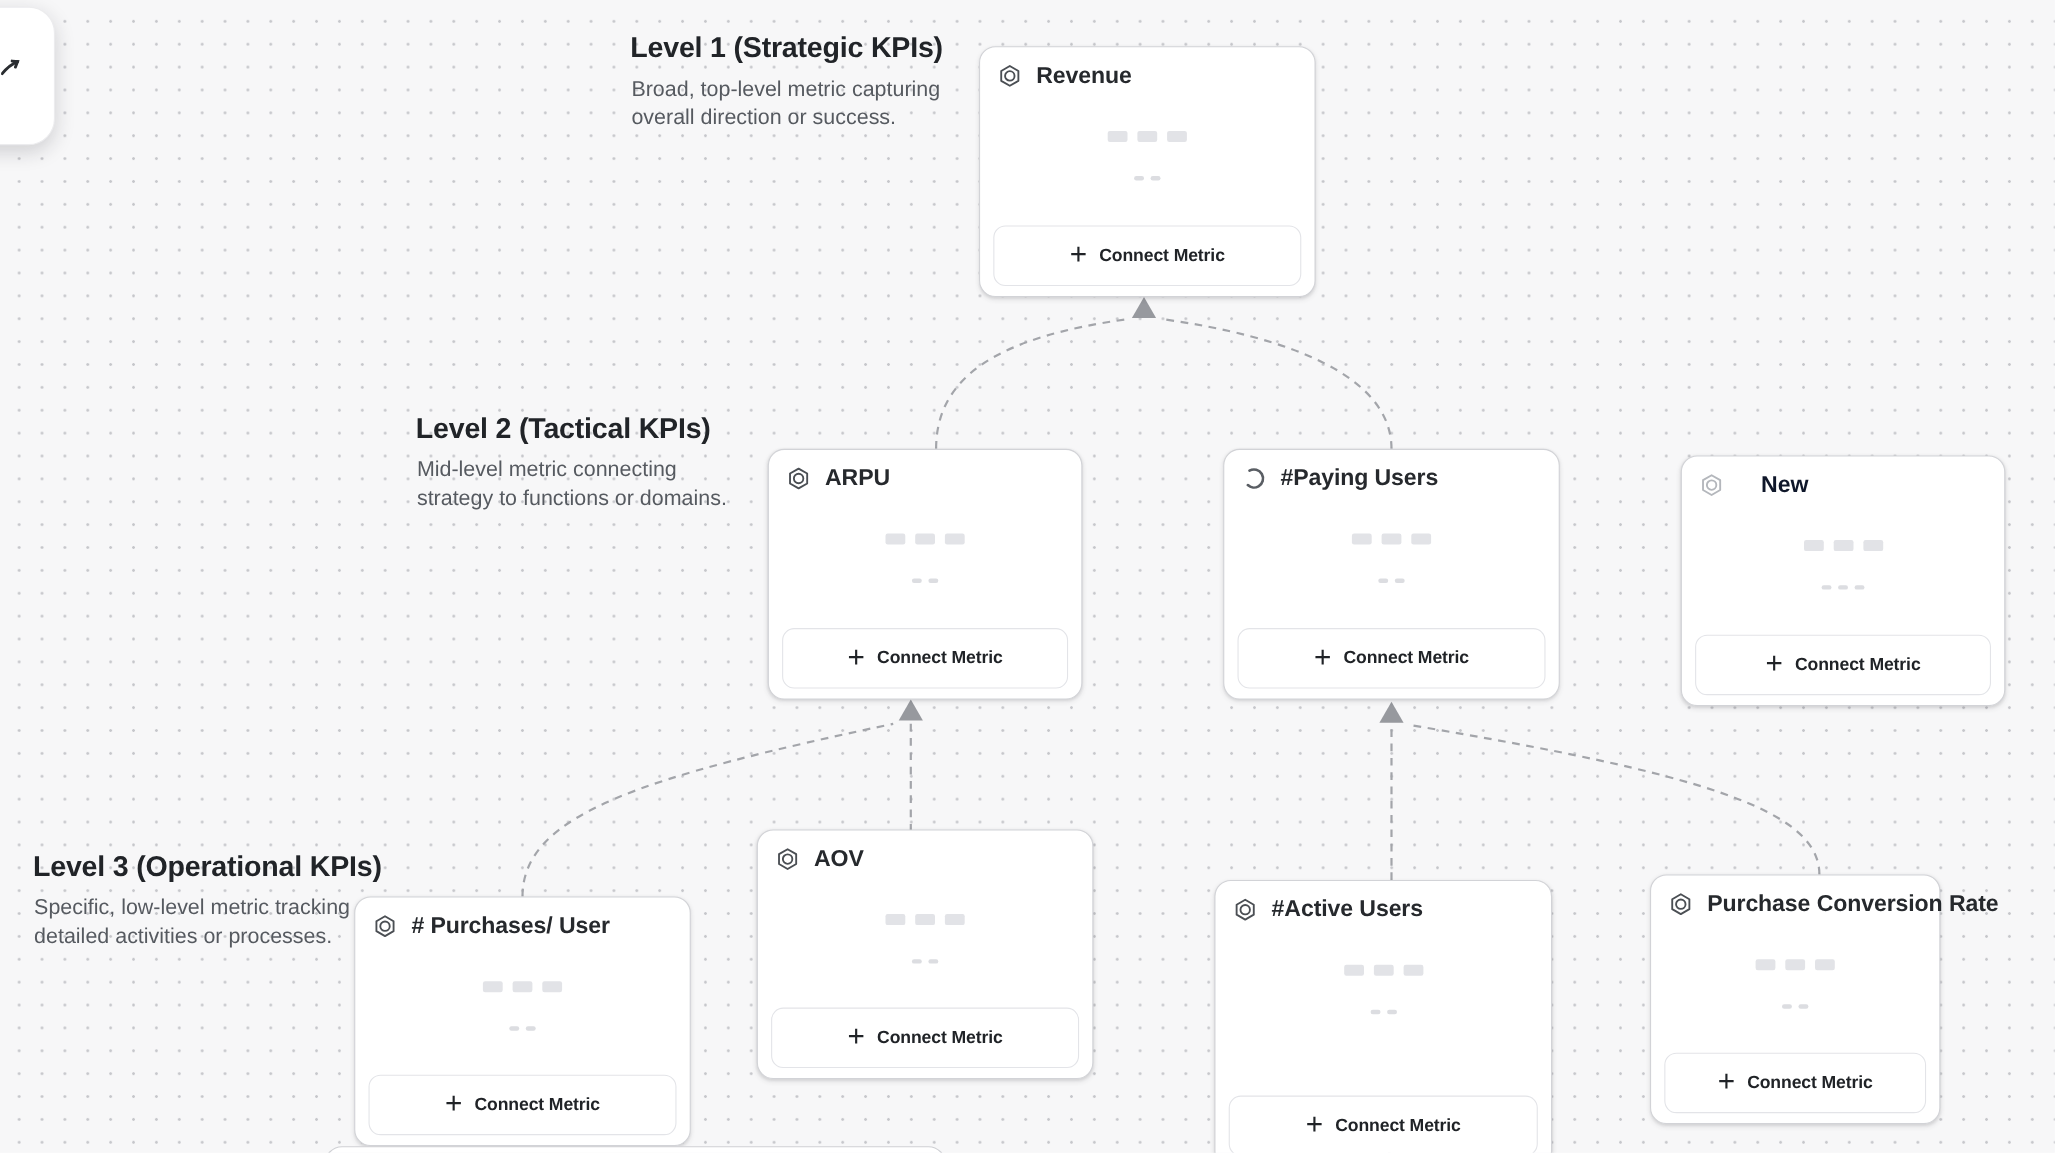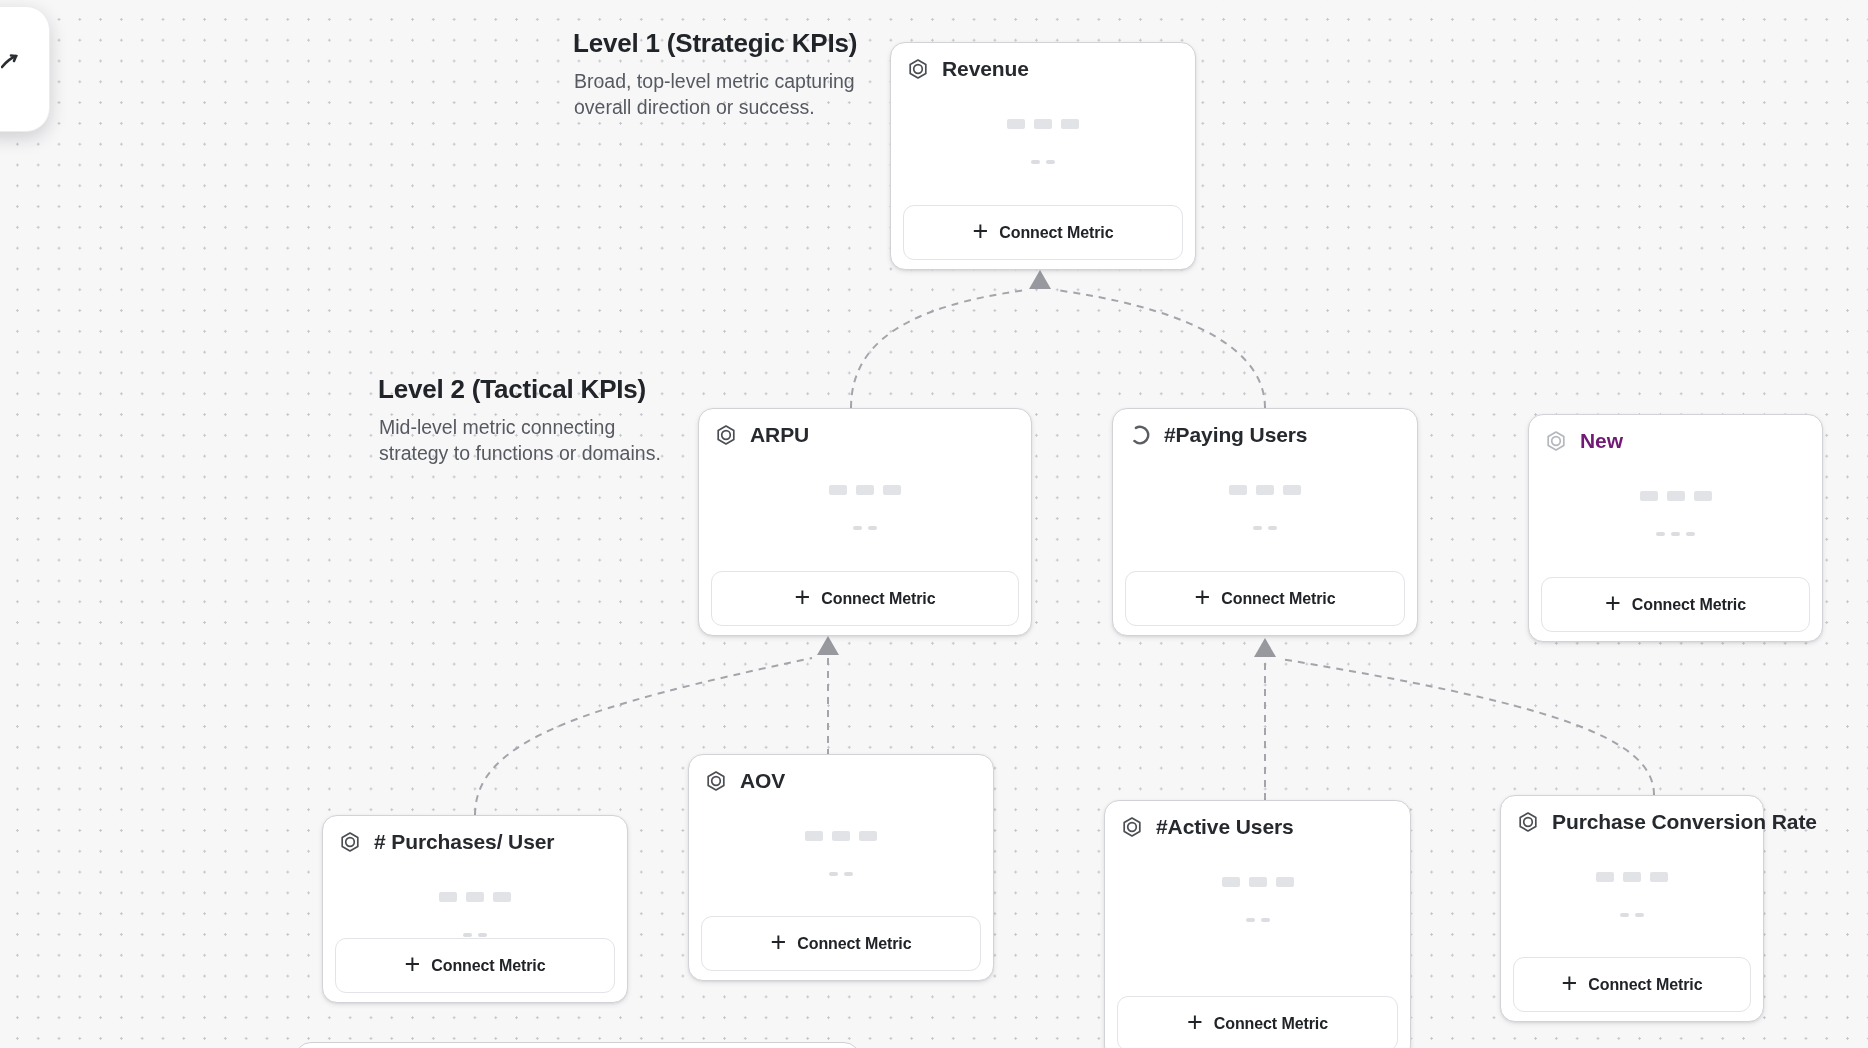--- a/index.html
+++ b/index.html
@@ -28,21 +28,21 @@
     position:absolute;z-index:2;background:#fff;border:1.5px solid #d2d3d7;
     border-radius:15px;box-sizing:border-box;
     box-shadow:0 2px 5px rgba(45,45,55,.10),0 1px 2px rgba(45,45,55,.08);
     padding-left:40px;
   }
   .card-head{position:absolute;left:16px;top:14px;right:14px;display:flex;align-items:center;gap:13px;}
   .card-title{font-size:21px;font-weight:bold;color:#26292d;letter-spacing:-0.1px;white-space:nowrap;}
   .icon{width:22px;height:22px;flex:0 0 22px;display:inline-flex;}
   .icon svg{width:22px;height:22px;}
   .icon .stroked{fill:none;stroke:#4b4f54;stroke-width:1.7;stroke-linejoin:round;}
-  .card.muted .card-title{color:#701a75;}
+  .card.muted .card-title{color:#0f172a;margin-left:21px;}
   .card.muted .icon .stroked{stroke:#b4b7bc;}
   .spin-arc{fill:none;stroke:#5a5e64;stroke-width:2.4;stroke-linecap:round;}
   
   .sk-row{position:absolute;left:0;right:0;display:flex;justify-content:center;}
   .sk-row.r1{top:76px;gap:9px;}
   .sk-row.r2{top:117px;gap:6px;}
   .sk-row i{display:block;background:#e2e3e7;border-radius:2px;}
   .sk-row.r1 i{width:18px;height:10px;}
   .sk-row.r2 i{width:9px;height:4px;background:#dcdde1;}
   
@@ -91,20 +91,25 @@
   <div class="section-label" style="left:573px;top:28px;">
     <h2>Level 1 (Strategic KPIs)</h2>
     <p>Broad, top-level metric capturing
 overall direction or success.</p>
   </div>
   <div class="section-label" style="left:378px;top:374px;">
     <h2>Level 2 (Tactical KPIs)</h2>
     <p>Mid-level metric connecting
 strategy to functions or domains.</p>
   </div>
+  <div class="section-label" style="left:30px;top:772px;">
+    <h2>Level 3 (Operational KPIs)</h2>
+    <p>Specific, low-level metric tracking
+detailed activities or processes.</p>
+  </div>
 
   <div class="card" style="left:890px;top:42px;width:306px;height:228px;">
     <div class="card-head">
       <span class="icon">
         <svg viewBox="0 0 22 22">
             <path class="stroked" d="M11 2 L18.8 6.5 L18.8 15.5 L11 20 L3.2 15.5 L3.2 6.5 Z"></path>
             <circle class="stroked" cx="11" cy="11" r="4.3"></circle>
           </svg>
       </span>
       <span class="card-title">Revenue</span>
@@ -117,21 +122,21 @@
     <div class="sk-row r2">
         <i></i>
         <i></i>
       </div>
     <button class="connect-btn">
       <span class="plus">+</span>
       <span class="btn-label">Connect Metric</span>
     </button>
   </div>
 
-  <div class="card" style="left:698px;top:408px;width:334px;height:228px;">
+  <div class="card" style="left:698px;top:408px;width:286px;height:228px;">
     <div class="card-head">
       <span class="icon">
         <svg viewBox="0 0 22 22">
             <path class="stroked" d="M11 2 L18.8 6.5 L18.8 15.5 L11 20 L3.2 15.5 L3.2 6.5 Z"></path>
             <circle class="stroked" cx="11" cy="11" r="4.3"></circle>
           </svg>
       </span>
       <span class="card-title">ARPU</span>
     </div>
     <div class="sk-row r1">
@@ -192,21 +197,21 @@
         <i></i>
         <i></i>
         <i></i>
       </div>
     <button class="connect-btn">
       <span class="plus">+</span>
       <span class="btn-label">Connect Metric</span>
     </button>
   </div>
 
-  <div class="card" style="left:322px;top:815px;width:306px;height:188px;">
+  <div class="card" style="left:322px;top:815px;width:306px;height:227px;">
     <div class="card-head">
       <span class="icon">
         <svg viewBox="0 0 22 22">
             <path class="stroked" d="M11 2 L18.8 6.5 L18.8 15.5 L11 20 L3.2 15.5 L3.2 6.5 Z"></path>
             <circle class="stroked" cx="11" cy="11" r="4.3"></circle>
           </svg>
       </span>
       <span class="card-title"># Purchases/ User</span>
     </div>
     <div class="sk-row r1">

